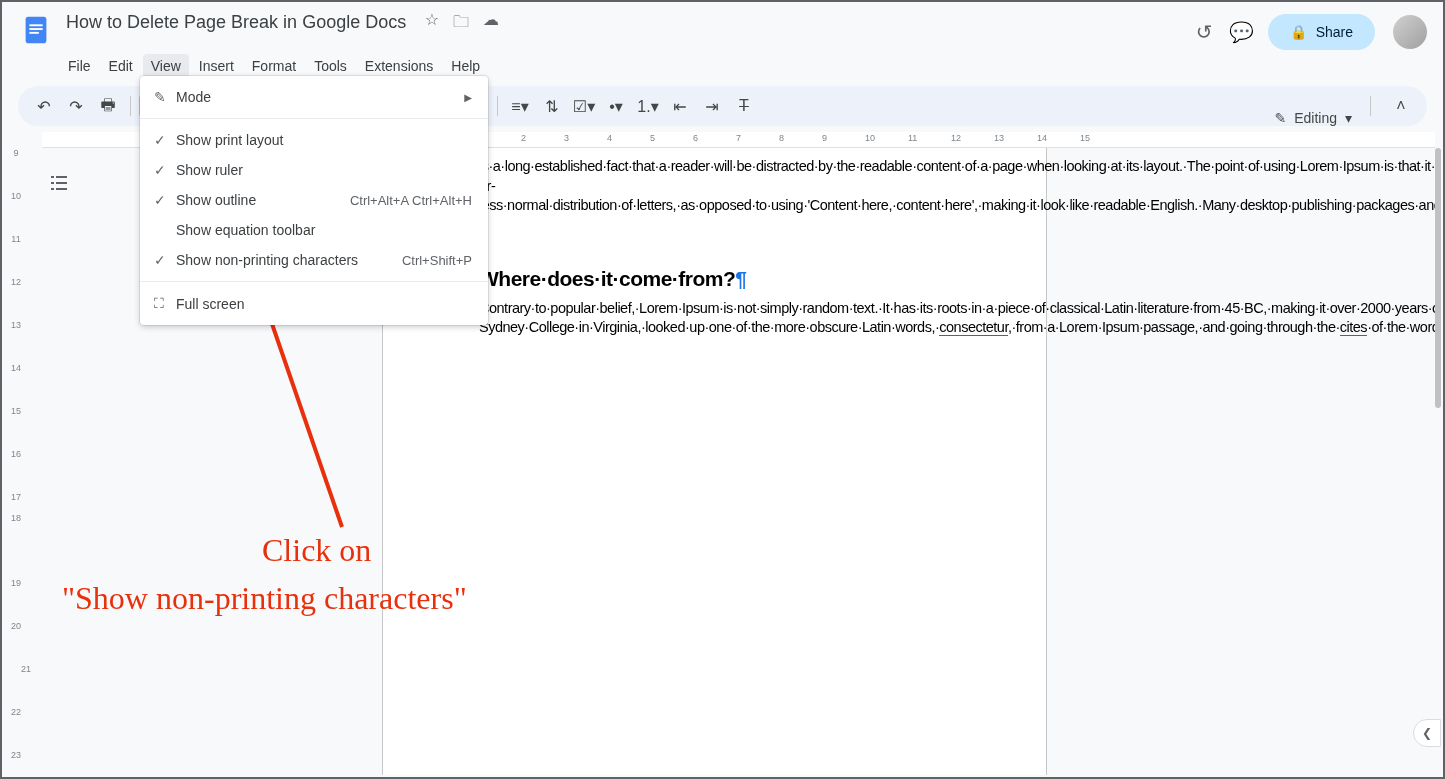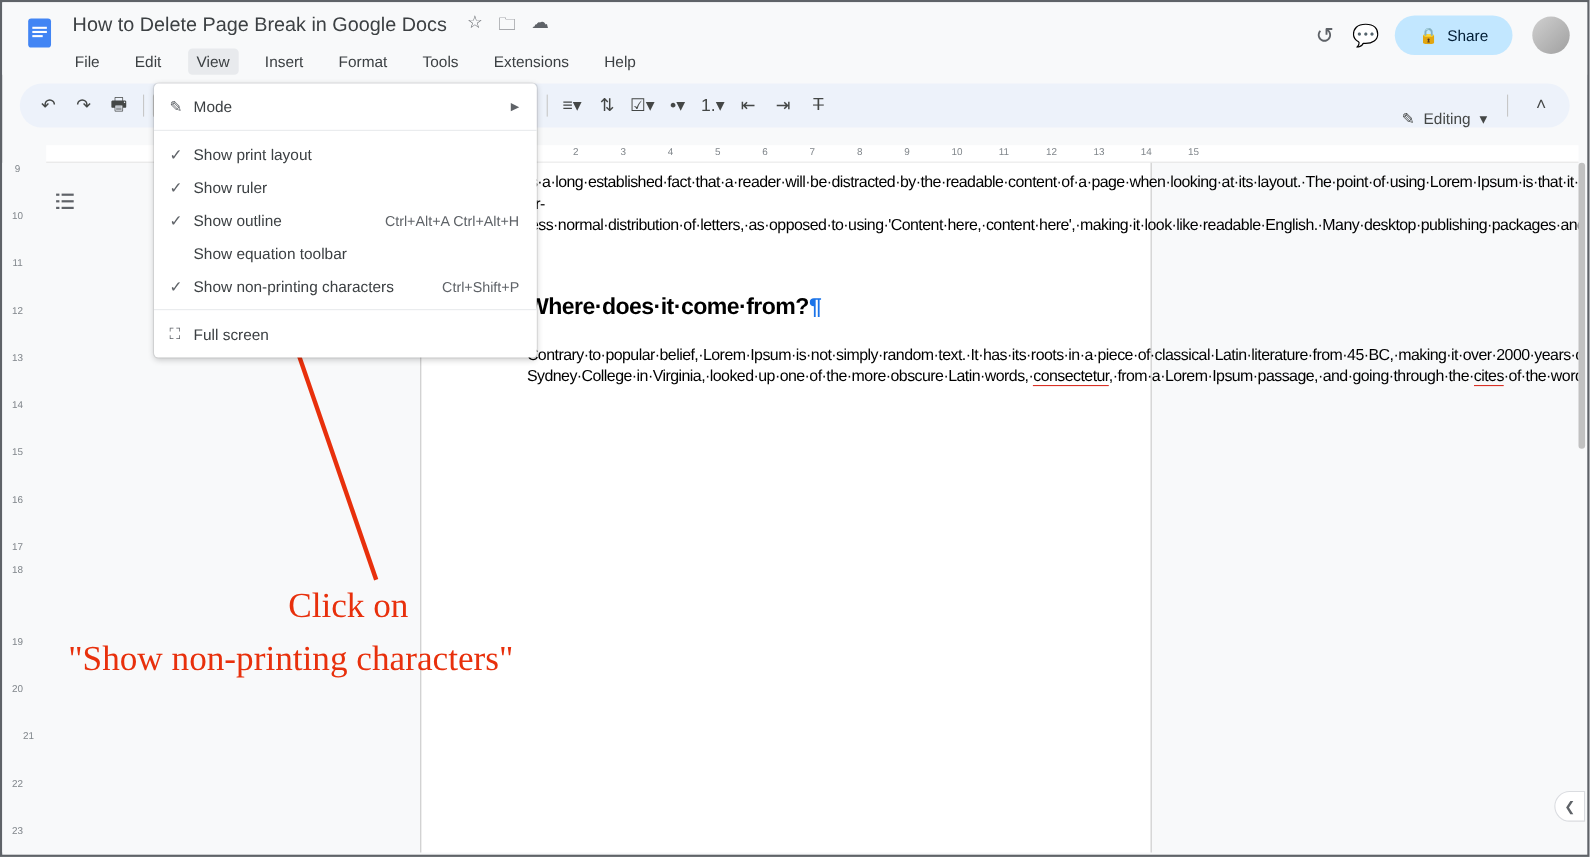--- a/index.html
+++ b/index.html
@@ -5,21 +5,21 @@
 * { margin: 0; padding: 0; box-sizing: border-box; font-family: Arial, "Google Sans", sans-serif; }
 body { background: #f8f9fa; width: 1445px; height: 779px; overflow: hidden; position: relative; border: 2px solid #5f6368; }
 
 .header { background: #f8f9fa; padding: 8px 16px 0 16px; display: flex; align-items: flex-start; }
 .logo { width: 36px; height: 36px; margin-top: 2px; margin-right: 6px; display:flex;align-items:center;justify-content:center; }
 .logo svg { width: 34px; height: 34px; }
 .title-area { flex: 1; }
 .doc-title { font-size: 18px; color: #3c4043; padding: 2px 6px; display: inline-block; }
 .title-icons { display: inline-flex; gap: 14px; margin-left: 8px; vertical-align: middle; }
 .title-icons span { color: #5f6368; font-size: 16px; cursor: pointer; }
-.menu-bar { display: flex; gap: 16px; margin-top: 7px; }
+.menu-bar { display: flex; gap: 2px; margin-top: 17px; }
 .menu-item { padding: 4px 8px; font-size: 14px; color: #3c4043; cursor: pointer; border-radius: 4px; }
 .menu-item.active { background: #e8eaed; }
 .header-right { display: flex; align-items: center; gap: 14px; padding-top: 4px; }
 .hdr-icon { width: 24px; height: 24px; color: #5f6368; display:flex;align-items:center;justify-content:center;font-size:20px;cursor:pointer;}
 .share-btn { background: #c2e7ff; border-radius: 40px; padding: 10px 22px; display: flex; align-items: center; gap: 8px; font-size: 14px; font-weight: 500; color: #001d35; cursor: pointer; }
 .avatar { width: 34px; height: 34px; border-radius: 50%; background: linear-gradient(135deg,#d0d0d0,#a0a0a0); margin-left: 4px; cursor:pointer;}
 
 .toolbar { margin: 8px 16px 0 16px; background: #edf2fa; border-radius: 24px; height: 40px; display: flex; align-items: center; padding: 0 12px; gap: 4px; }
 .tool-btn { width: 28px; height: 28px; display: flex; align-items: center; justify-content: center; color: #444746; font-size: 16px; cursor: pointer; border-radius: 4px; }
 .tool-sep { width: 1px; height: 20px; background: #c7c7c7; margin: 0 4px; }
@@ -33,21 +33,21 @@
 .ruler-h { position: absolute; top: 130px; left: 40px; right: 8px; height: 16px; background: #fff; border-bottom: 1px solid #e0e0e0; font-size: 9px; color: #80868b; }
 
 .workspace { position: absolute; top: 146px; left: 0; right: 8px; bottom: 2px; background: #f8f9fa; overflow: hidden; }
 .ruler-v { position: absolute; left: 6px; top: 0; width: 16px; bottom: 0; font-size: 9px; color: #80868b; text-align: center; }
 .outline-btn { position: absolute; left: 40px; top: 18px; width: 34px; height: 34px; border-radius: 6px; display:flex;align-items:center;justify-content:center;color:#5f6368;cursor:pointer;}
 
 .page { position: absolute; left: 380px; width: 665px; background: #fff; border: 1px solid #c7c7c7; }
 .page1 { top: -6px; height: 656px; }
 .doc-content { padding: 0 96px 0 96px; font-family: Arial; font-size: 14.5px; color: #000; line-height: 1.35; }
 .page1 .doc-content { padding-top: 14px; }
-.doc-content h2 { font-size: 21px; font-weight: bold; margin: 30px 0 20px 0; }
+.doc-content h2 { font-size: 21px; font-weight: bold; margin: 30px 0 5px 0; }
 .pilcrow { color: #1a73e8; }
 .underline-err { border-bottom: 1px solid #d93025; }
 .dotspace { letter-spacing: -0.5px; }
 
 .dropdown { position: absolute; top: 74px; left: 138px; width: 348px; background: #fff; border-radius: 4px; box-shadow: 0 2px 6px rgba(0,0,0,0.2), 0 0 0 1px rgba(0,0,0,0.08); z-index: 100; padding: 6px 0; }
 .dd-item { display: flex; align-items: center; padding: 7px 16px 7px 14px; font-size: 14px; color: #3c4043; cursor: pointer; }
 .dd-check { width: 22px; color: #5f6368; font-size: 14px; }
 .dd-label { flex: 1; }
 .dd-shortcut { color: #5f6368; font-size: 13px; }
 .dd-arrow { color: #5f6368; font-size: 10px; }

